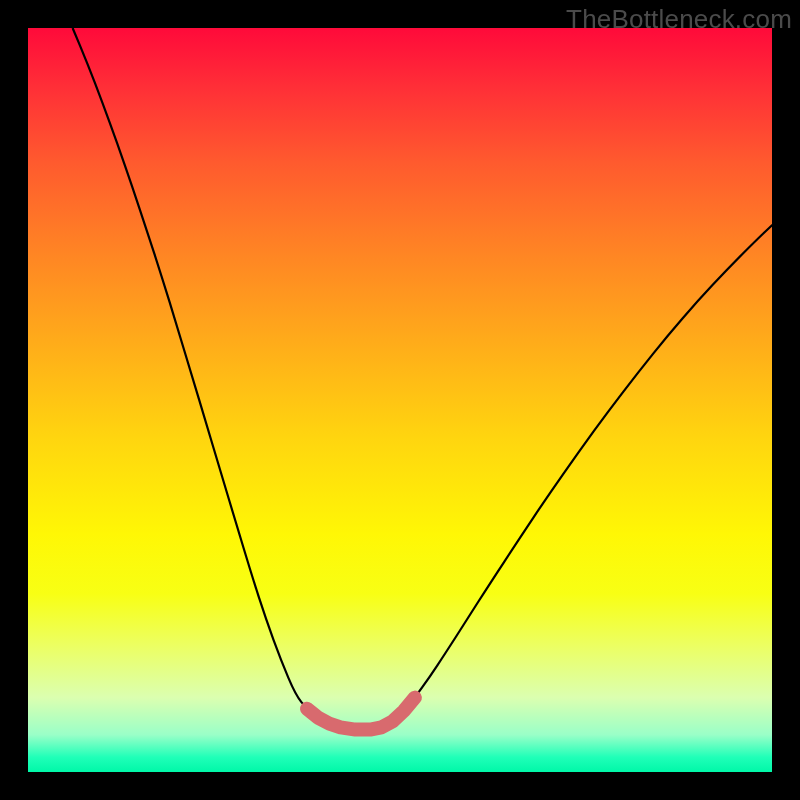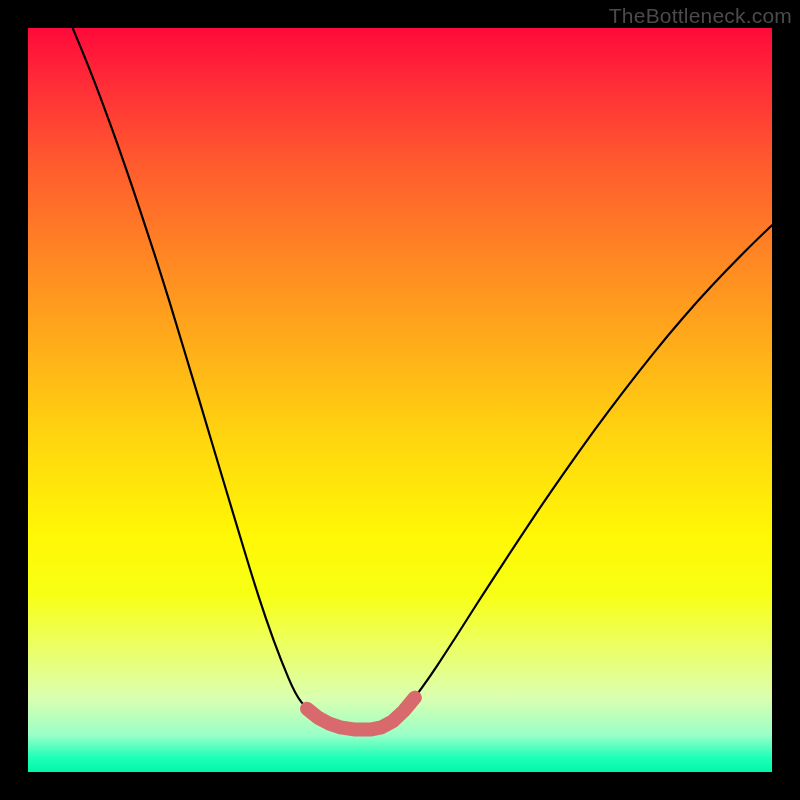--- a/index.html
+++ b/index.html
@@ -30,21 +30,21 @@
       #dbffb0 90%,
       #9affc8 95%,
       #20ffb8 98%,
       #00f8a8 100%);
   }
   .watermark {
     position: absolute;
     top: 4px;
     right: 8px;
     color: #4b4b4b;
-    font-size: 21px;
+    font-size: 26px;
     font-weight: 500;
     letter-spacing: 0.2px;
     user-select: none;
   }
   svg.plot {
     position: absolute;
     left: 0;
     top: 0;
     width: 744px;
     height: 744px;

